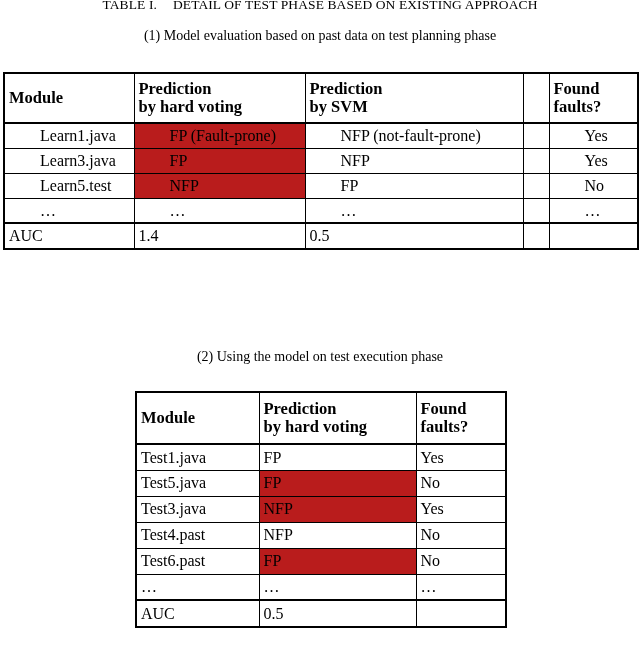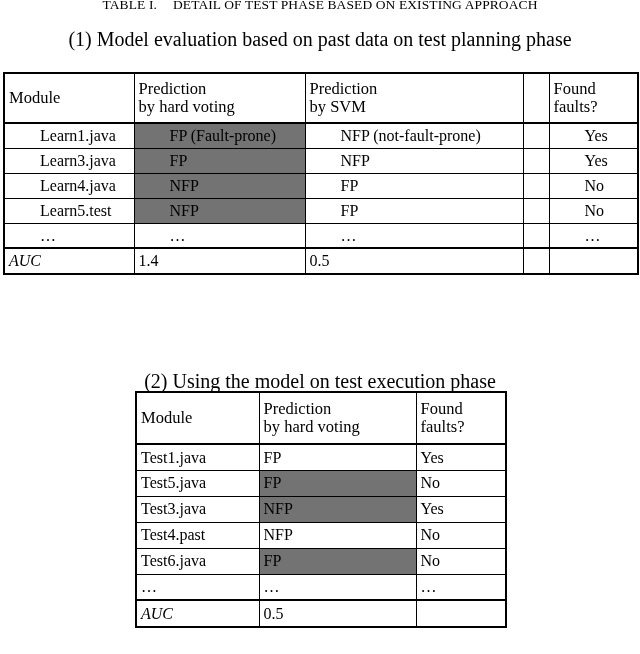--- a/index.html
+++ b/index.html
@@ -32,25 +32,25 @@
     font-size: 13.5px;
     letter-spacing: .1px;
   }
   #table-number .tnum { margin-right: 16px; }
 
   .subcaption {
     position: absolute;
     left: 0;
     width: 640px;
     text-align: center;
-    font-size: 20px;
+    font-size: 14px;
     white-space: nowrap;
   }
   #caption-1 { top: 28px; }
-  #caption-2 { top: 370px; }
+  #caption-2 { top: 349px; }
 
   
   table.paper-table {
     position: absolute;
     border-collapse: collapse;
     background: #fff;
     table-layout: fixed;
   }
   table.paper-table td,
   table.paper-table th {
@@ -62,33 +62,33 @@
     vertical-align: middle;
     line-height: 1.08;
     box-sizing: border-box;
     overflow: hidden;
     white-space: nowrap;
   }
   table.paper-table {
     border: 2px solid #000;
   }
   table.paper-table thead th {
-    font-weight: normal;
+    font-weight: bold;
     font-size: 16.5px;
     border-bottom: 2px solid #000;
     vertical-align: middle;
   }
   table.paper-table thead th .hdr-line { display: block; }
 
   tr.auc-row td {
     border-top: 2px solid #000;
   }
-  td.auc-label { font-weight: bold; font-style: italic; }
+  td.auc-label { font-weight: bold; }
   td.num { text-align: right; padding-right: 8px; }
-  td.shaded { background: #737373; }
+  td.shaded { background: #b91c1c; }
   td.ellip { letter-spacing: 1.5px; }
 
   
   #table-1 {
     left: 3px;
     top: 72px;
     width: 634px;
   }
   #table-1 col.c-module   { width: 130px; }
   #table-1 col.c-hard     { width: 171px; }
@@ -160,27 +160,20 @@
         <td>Yes</td>
       </tr>
       <tr>
         <td>Learn3.java</td>
         <td class="shaded">FP</td>
         <td>NFP</td>
         <td></td>
         <td>Yes</td>
       </tr>
       <tr>
-        <td>Learn4.java</td>
-        <td class="shaded">NFP</td>
-        <td>FP</td>
-        <td></td>
-        <td>No</td>
-      </tr>
-      <tr>
         <td>Learn5.test</td>
         <td class="shaded">NFP</td>
         <td>FP</td>
         <td></td>
         <td>No</td>
       </tr>
       <tr>
         <td class="ellip">…</td>
         <td class="ellip">…</td>
         <td class="ellip">…</td>
@@ -237,21 +230,21 @@
         <td>Test3.java</td>
         <td class="shaded">NFP</td>
         <td>Yes</td>
       </tr>
       <tr>
         <td>Test4.past</td>
         <td>NFP</td>
         <td>No</td>
       </tr>
       <tr>
-        <td>Test6.java</td>
+        <td>Test6.past</td>
         <td class="shaded">FP</td>
         <td>No</td>
       </tr>
       <tr>
         <td class="ellip">…</td>
         <td class="ellip">…</td>
         <td class="ellip">…</td>
       </tr>
     </tbody>
   <tfoot id="table-2-foot">

